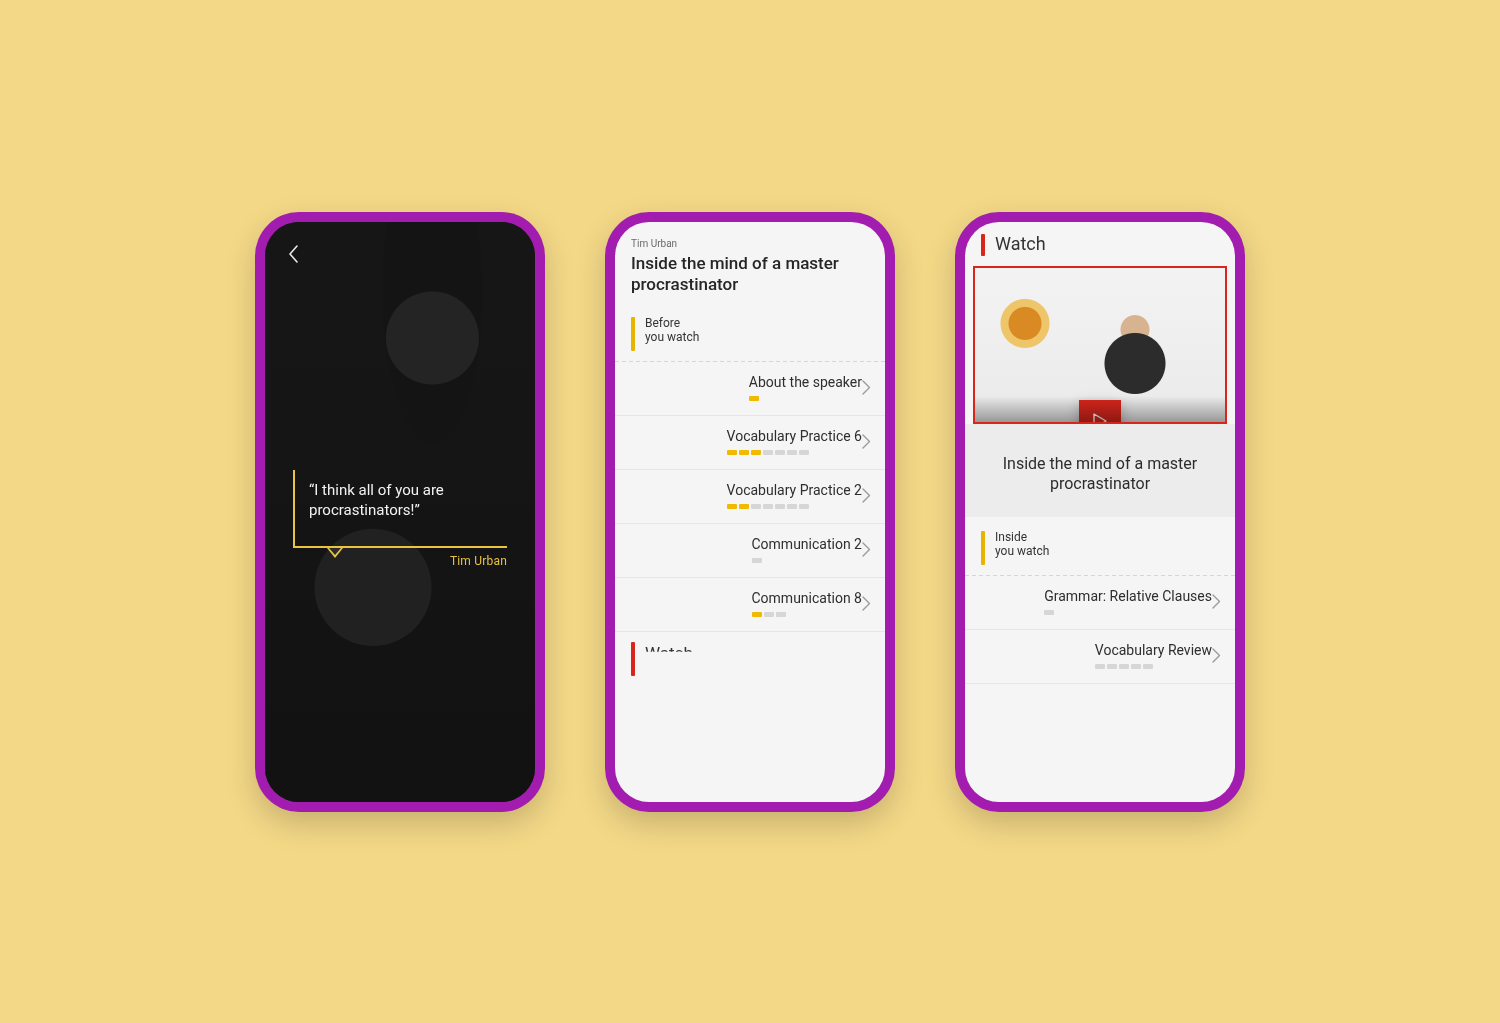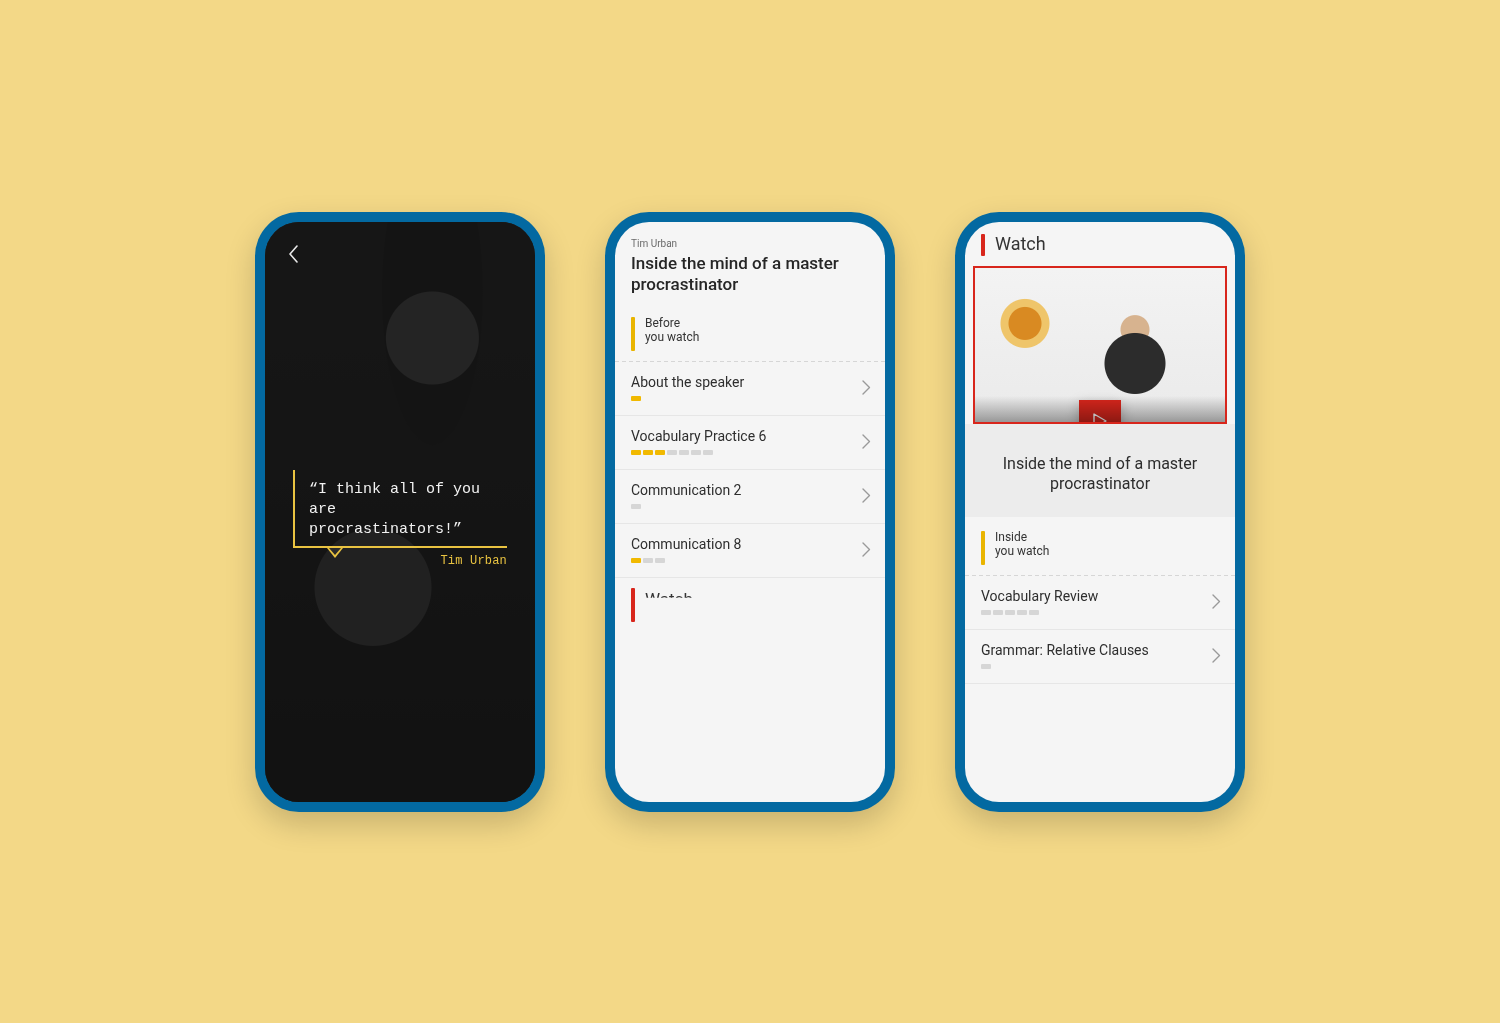--- a/index.html
+++ b/index.html
@@ -15,21 +15,21 @@
     inset: 0;
     display: flex;
     justify-content: center;
     align-items: center;
     gap: 60px;
   }
   .phone {
     width: 290px;
     height: 600px;
     border-radius: 44px;
-    background: #0369a1;
+    background: #a21caf;
     padding: 10px;
     box-shadow: 0 12px 30px rgba(0,0,0,.18);
     position: relative;
   }
   .screen {
     width: 100%;
     height: 100%;
     border-radius: 34px;
     overflow: hidden;
     position: relative;
@@ -46,21 +46,21 @@
       linear-gradient(#333, #2a2a2a 50%, #1f1f1f);
     filter: brightness(.55) contrast(.95);
   }
   .p1-overlay { position:absolute; inset:0; background: rgba(15,15,15,.55); }
   .p1-back {
     position: absolute; top: 18px; left: 14px;
     width: 28px; height: 28px; display:flex; align-items:center; justify-content:center;
     color: #e8e8e8;
   }
   .p1-quote-wrap {
-    position: absolute; left: 28px; right: 28px; top: 248px; font-family: Liberation Mono, monospace;
+    position: absolute; left: 28px; right: 28px; top: 248px;
   }
   .p1-rule-v {
     position:absolute; left:0; top:0; width:2px; height:78px; background:#e9c341;
   }
   .p1-rule-h {
     position:absolute; left:0; top:76px; right:0; height:2px; background:#e9c341;
   }
   .p1-tail {
     position:absolute; left:34px; top:78px; width:0; height:0;
     border-left:8px solid transparent; border-right:8px solid transparent; border-top:10px solid #e9c341;
@@ -87,21 +87,21 @@
   }
   .sec-bar { width:4px; height:34px; border-radius:1px; }
   .sec-bar.yellow { background:#e9b400; }
   .sec-bar.red    { background:#d8261c; }
   .sec-label { font-size:12px; color:#343434; line-height:1.15; }
   .dashline { height:1px; margin:0 0 0 0;
     background-image: linear-gradient(to right, #d6d6d6 55%, transparent 0);
     background-size: 7px 1px; background-repeat: repeat-x;
   }
   .row {
-    display:flex; align-items:center; justify-content:space-between;
+    display:flex; align-items:center; justify-content:flex-end;
     padding: 12px 14px 14px 16px;
     border-bottom:1px solid #e6e6e6;
     background:#f5f5f5;
   }
   .row .label { font-size:14px; color:#2e2e2e; }
   .row .chev { color:#9a9a9a; }
   .segs { margin-top:6px; display:flex; gap:2px; }
   .seg {
     width:10px; height:5px; border-radius:1px; background:#d6d6d6;
   }
@@ -212,20 +212,39 @@
               </div>
             </div>
             <span class="chev">
               <svg width="9" height="15" viewBox="0 0 9 15">
                 <path d="M1 1l6.5 6.5L1 14" fill="none" stroke="currentColor" stroke-width="1.4" stroke-linecap="round" stroke-linejoin="round"></path>
               </svg>
             </span>
           </div>
           <div class="row">
             <div class="row-left">
+              <span class="label">Vocabulary Practice 2</span>
+              <div class="segs">
+                <span class="seg on"></span>
+                <span class="seg on"></span>
+                <span class="seg"></span>
+                <span class="seg"></span>
+                <span class="seg"></span>
+                <span class="seg"></span>
+                <span class="seg"></span>
+              </div>
+            </div>
+            <span class="chev">
+              <svg width="9" height="15" viewBox="0 0 9 15">
+                <path d="M1 1l6.5 6.5L1 14" fill="none" stroke="currentColor" stroke-width="1.4" stroke-linecap="round" stroke-linejoin="round"></path>
+              </svg>
+            </span>
+          </div>
+          <div class="row">
+            <div class="row-left">
               <span class="label">Communication 2</span>
               <div class="segs">
                 <span class="seg"></span>
               </div>
             </div>
             <span class="chev">
               <svg width="9" height="15" viewBox="0 0 9 15">
                 <path d="M1 1l6.5 6.5L1 14" fill="none" stroke="currentColor" stroke-width="1.4" stroke-linecap="round" stroke-linejoin="round"></path>
               </svg>
             </span>
@@ -280,39 +299,39 @@
         <div class="sec-label">
           <span>Inside</span><br>
           <span>you watch</span>
         </div>
       </div>
       <div class="dashline"></div>
 
       <div id="p3-rows">
           <div class="row">
             <div class="row-left">
+              <span class="label">Grammar: Relative Clauses</span>
+              <div class="segs">
+                <span class="seg"></span>
+              </div>
+            </div>
+            <span class="chev">
+              <svg width="9" height="15" viewBox="0 0 9 15">
+                <path d="M1 1l6.5 6.5L1 14" fill="none" stroke="currentColor" stroke-width="1.4" stroke-linecap="round" stroke-linejoin="round"></path>
+              </svg>
+            </span>
+          </div>
+          <div class="row">
+            <div class="row-left">
               <span class="label">Vocabulary Review</span>
               <div class="segs">
                 <span class="seg"></span>
                 <span class="seg"></span>
                 <span class="seg"></span>
                 <span class="seg"></span>
-                <span class="seg"></span>
-              </div>
-            </div>
-            <span class="chev">
-              <svg width="9" height="15" viewBox="0 0 9 15">
-                <path d="M1 1l6.5 6.5L1 14" fill="none" stroke="currentColor" stroke-width="1.4" stroke-linecap="round" stroke-linejoin="round"></path>
-              </svg>
-            </span>
-          </div>
-          <div class="row">
-            <div class="row-left">
-              <span class="label">Grammar: Relative Clauses</span>
-              <div class="segs">
                 <span class="seg"></span>
               </div>
             </div>
             <span class="chev">
               <svg width="9" height="15" viewBox="0 0 9 15">
                 <path d="M1 1l6.5 6.5L1 14" fill="none" stroke="currentColor" stroke-width="1.4" stroke-linecap="round" stroke-linejoin="round"></path>
               </svg>
             </span>
           </div>
         </div>

